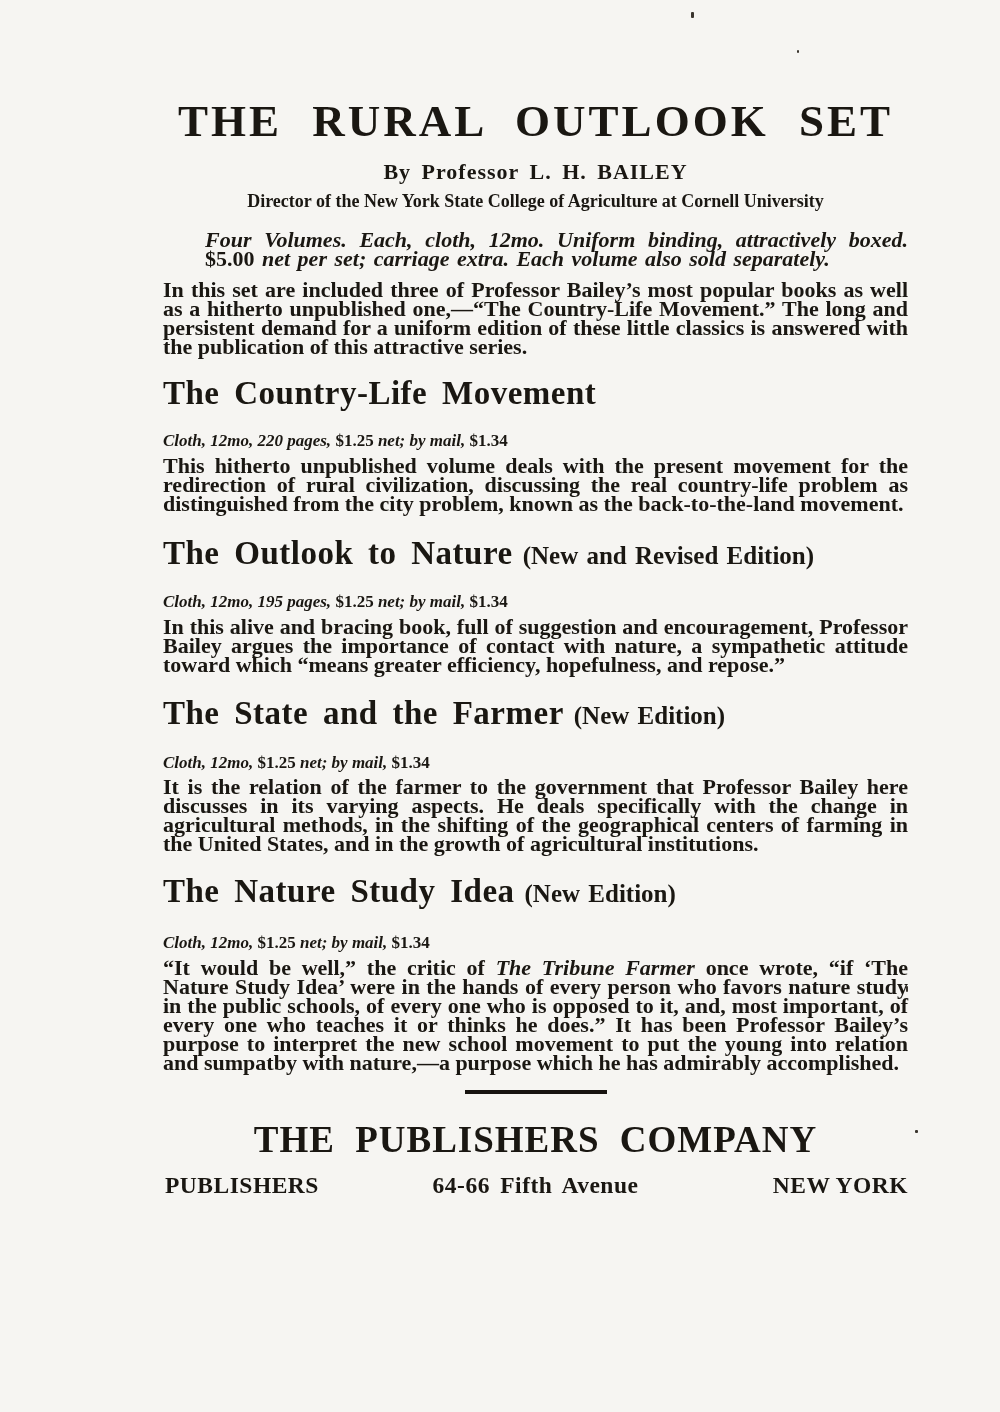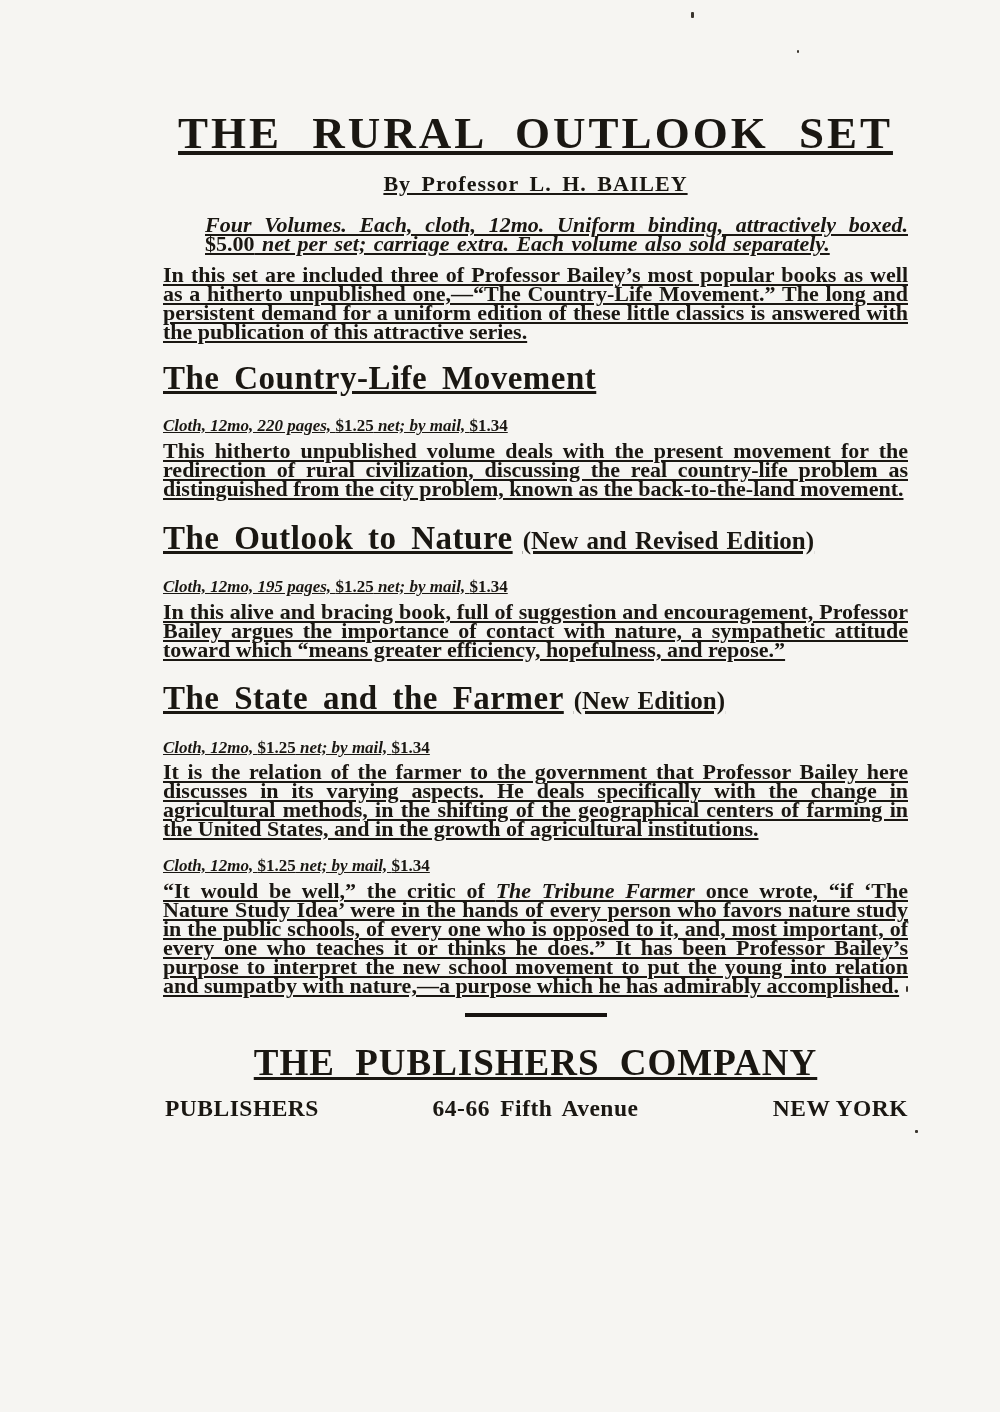--- a/index.html
+++ b/index.html
@@ -9,23 +9,22 @@
     font-family: "Liberation Serif", "DejaVu Serif", serif;
     color: #1a1712;
   }
   .page {
     position: relative;
     width: 1000px; height: 1412px;
     overflow: hidden;
   }
   .content {
     position: absolute;
-    left: 163px; top: 16px;
+    left: 163px; top: 4px;
     width: 745px;
-    text-decoration: underline;
   }
   
   .set-title {
     margin: 92px 0 0 0;
     font-size: 45px; line-height: 50px;
     font-weight: 700;
     text-align: center;
     letter-spacing: 3px;
     word-spacing: 16px;
   }
@@ -133,37 +132,39 @@
 <div class="page">
   <span class="speck speck-1"></span>
   <span class="speck speck-2"></span>
   <span class="speck speck-3"></span>
   <span class="speck speck-4"></span>
 
   <div class="content">
 
     <h1 class="set-title">THE RURAL OUTLOOK SET</h1>
     <p class="byline">By Professor L. H. BAILEY</p>
+    <p class="director">Director of the New York State College of Agriculture at Cornell University</p>
 
     <p class="set-note"><span>Four Volumes. Each, cloth, 12mo. Uniform binding, attractively boxed. </span><span class="up">$5.00</span><span> net per set; carriage extra. Each volume also sold separately.</span></p>
 
     <p class="intro">In this set are included three of Professor Bailey’s most popular books as well as a hitherto unpublished one,—“The Country-Life Movement.” The long and persistent demand for a uniform edition of these little classics is answered with the publication of this attractive series.</p>
 
     <h2 class="book-title mt-bt1"><span>The Country-Life Movement</span></h2>
     <p class="price mt-pr1"><span>Cloth, 12mo, 220 pages, </span><span class="up">$1.25</span><span> net; by mail, </span><span class="up">$1.34</span></p>
     <p class="desc mt-d1">This hitherto unpublished volume deals with the present movement for the redirection of rural civilization, discussing the real country-life problem as distinguished from the city problem, known as the back-to-the-land movement.</p>
 
     <h2 class="book-title mt-bt2"><span>The Outlook to Nature</span><span class="edition">(New and Revised Edition)</span></h2>
     <p class="price mt-pr2"><span>Cloth, 12mo, 195 pages, </span><span class="up">$1.25</span><span> net; by mail, </span><span class="up">$1.34</span></p>
     <p class="desc mt-d2">In this alive and bracing book, full of suggestion and encouragement, Professor Bailey argues the importance of contact with nature, a sympathetic attitude toward which “means greater efficiency, hopefulness, and repose.”</p>
 
     <h2 class="book-title mt-bt3"><span>The State and the Farmer</span><span class="edition">(New Edition)</span></h2>
     <p class="price mt-pr3"><span>Cloth, 12mo, </span><span class="up">$1.25</span><span> net; by mail, </span><span class="up">$1.34</span></p>
     <p class="desc mt-d3">It is the relation of the farmer to the government that Professor Bailey here discusses in its varying aspects. He deals specifically with the change in agricultural methods, in the shifting of the geographical centers of farming in the United States, and in the growth of agricultural institutions.</p>
 
+    <h2 class="book-title mt-bt4"><span>The Nature Study Idea</span><span class="edition">(New Edition)</span></h2>
     <p class="price mt-pr4"><span>Cloth, 12mo, </span><span class="up">$1.25</span><span> net; by mail, </span><span class="up">$1.34</span></p>
     <p class="desc mt-d4"><span>“It would be well,” the critic of </span><span class="it-inline">The Tribune Farmer</span><span> once wrote, “if ‘The Nature Study Idea’ were in the hands of every person who favors nature study in the public schools, of every one who is opposed to it, and, most important, of every one who teaches it or thinks he does.” It has been Professor Bailey’s purpose to interpret the new school movement to put the young into relation and sumpatby with nature,—a purpose which he has admirably accomplished.</span></p>
 
     <div class="tail-rule"></div>
     <p class="publisher-name">THE PUBLISHERS COMPANY</p>
     <div class="publisher-row">
       <span class="role">PUBLISHERS</span>
       <span class="address">64-66 Fifth Avenue</span>
       <span class="city">NEW YORK</span>
     </div>

